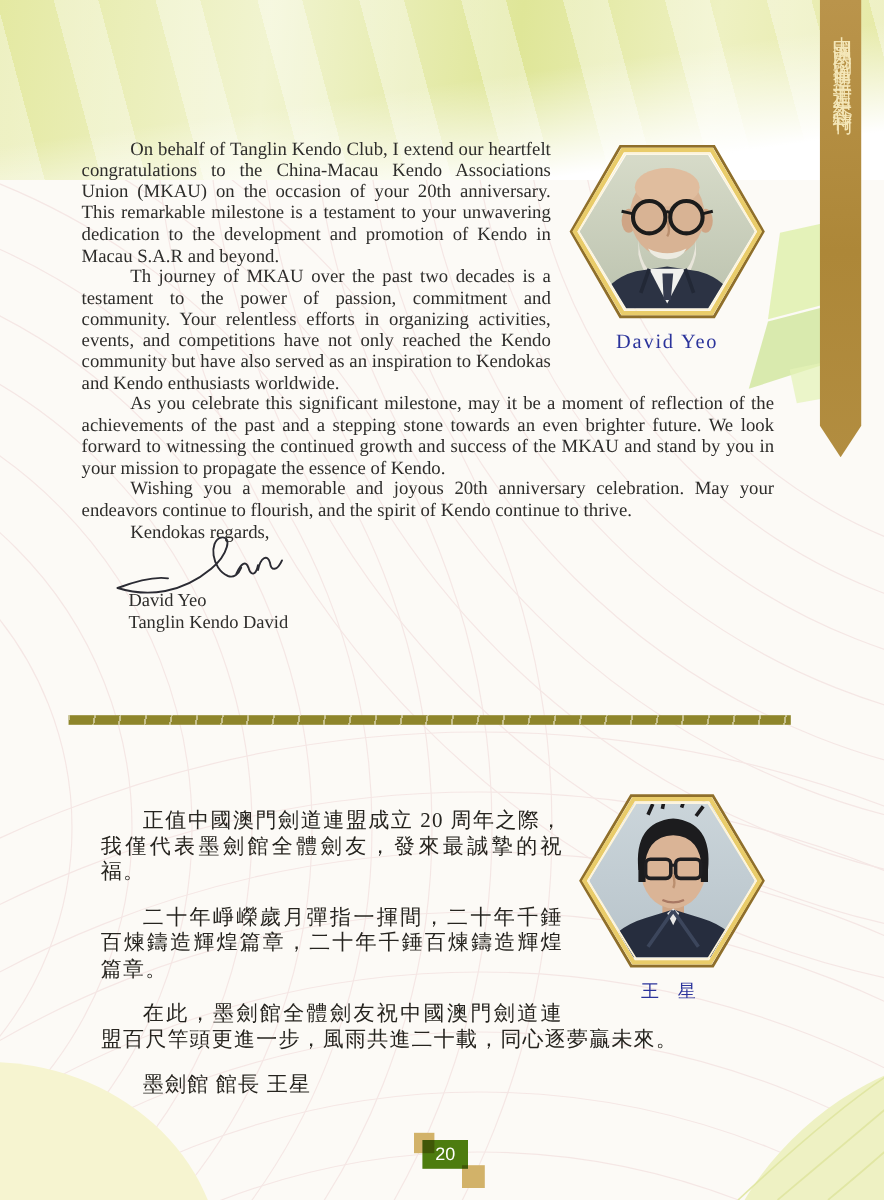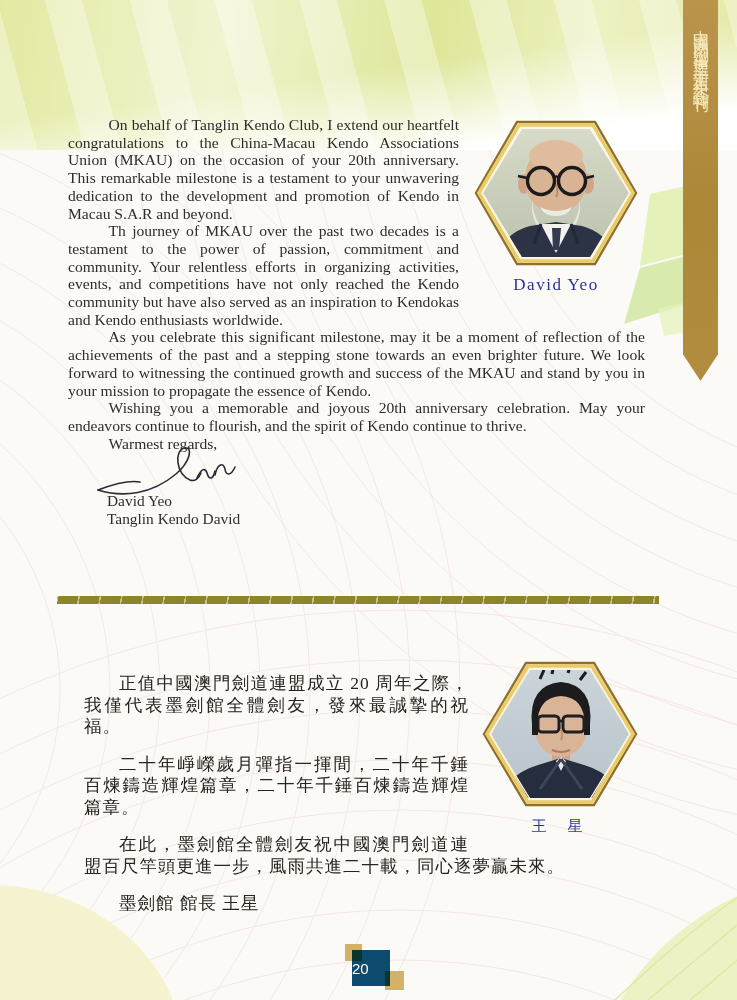--- a/index.html
+++ b/index.html
@@ -38,21 +38,21 @@
     color:#2e2d2b;font-size:15.6px;line-height:17.7px;text-align:justify;
   }
   .letter-en p{margin:0;text-indent:2.6em;}
   .photo-float{float:right;width:178px;height:192px;margin:0 0 4px 8px;}
   .photo-float2{float:right;width:170px;height:178px;margin:0 0 2px 6px;}
   .hex-svg{display:block;margin:2px auto 0;}
   .photo-caption{
     text-align:center;margin-top:8px;color:#2b339b;
   }
   .caption-en{font-size:17px;letter-spacing:1.5px;}
-  .caption-zh{font-size:15px;letter-spacing:6px;font-family:Liberation Mono, monospace;}
+  .caption-zh{font-size:15px;letter-spacing:6px;}
   
   .sig-svg{position:absolute;left:94px;top:440px;z-index:2;}
   .signer{
     position:absolute;left:107px;top:492px;z-index:2;
     color:#2e2d2b;font-size:15.4px;line-height:18px;
   }
   
   .divider{
     position:absolute;left:57px;top:596px;width:602px;height:8px;z-index:2;
     background:
@@ -62,22 +62,22 @@
   
   .letter-zh{
     position:absolute;left:68px;top:657px;width:577px;z-index:2;
     color:#26241f;font-size:17.5px;line-height:21.5px;letter-spacing:1px;
     text-align:justify;
   }
   .letter-zh p{margin:16px;text-indent:2em;}
   
   .pgnum-wrap{position:absolute;left:345px;top:944px;width:62px;height:48px;z-index:2;}
   .sq-main{
-    position:absolute;left:7px;top:6px;width:38px;height:36px;background:#0c4a6e;
-    display:flex;align-items:center;
+    position:absolute;left:7px;top:6px;width:38px;height:24px;background:#4d7c0f;
+    display:flex;align-items:center;justify-content:center;
     color:#ffffff;font-family:"Liberation Sans","DejaVu Sans",sans-serif;font-size:15px;
   }
   .sq-tan{position:absolute;background:#d2b269;mix-blend-mode:multiply;}
   .sq-tan1{left:0;top:0;width:17px;height:17px;}
   .sq-tan2{left:40px;top:27px;width:19px;height:19px;}
 </style>
 </head>
 <body>
 
 <div class="page">
@@ -164,21 +164,21 @@
         <polygon points="2,75 43,4 121,4 162,75 121,146 43,146" fill="none" stroke="#8f6f2b" stroke-width="2.4"></polygon>
         <polygon points="5,75 45,7 119,7 159,75 119,143 45,143" fill="none" stroke="#e9cc6a" stroke-width="3.6"></polygon>
         <polygon points="8,75 47,10 117,10 156,75 117,140 47,140" fill="none" stroke="#fdf4da" stroke-width="1.4"></polygon>
       </svg>
       <div class="photo-caption caption-en">David Yeo</div>
     </div>
     <p>On behalf of Tanglin Kendo Club, I extend our heartfelt congratulations to the China-Macau Kendo Associations Union (MKAU) on the occasion of your 20th anniversary. This remarkable milestone is a testament to your unwavering dedication to the development and promotion of Kendo in Macau S.A.R and beyond.</p>
     <p>Th journey of MKAU over the past two decades is a testament to the power of passion, commitment and community. Your relentless efforts in organizing activities, events, and competitions have not only reached the Kendo community but have also served as an inspiration to Kendokas and Kendo enthusiasts worldwide.</p>
     <p>As you celebrate this significant milestone, may it be a moment of reflection of the achievements of the past and a stepping stone towards an even brighter future. We look forward to witnessing the continued growth and success of the MKAU and stand by you in your mission to propagate the essence of Kendo.</p>
     <p>Wishing you a memorable and joyous 20th anniversary celebration. May your endeavors continue to flourish, and the spirit of Kendo continue to thrive.</p>
-    <p>Warmest regards,</p>
+    <p>Kendokas regards,</p>
   </section>
 
   <svg class="sig-svg" width="150" height="58" viewBox="0 0 150 58">
     <g fill="none" stroke="#2b2b33" stroke-width="1.6" stroke-linecap="round">
       <path d="M4,50 C30,58 58,54 82,34 C96,22 100,6 90,8 C80,11 82,34 96,40 C101,42 105,38 107,33"></path>
       <path d="M103,38 C107,29 111,27 113,33 C115,40 119,40 121,31"></path>
       <path d="M121,35 C123,25 129,21 131,29 C132,36 137,36 141,27"></path>
       <path d="M4,50 C20,44 34,40 46,42"></path>
     </g>
   </svg>

